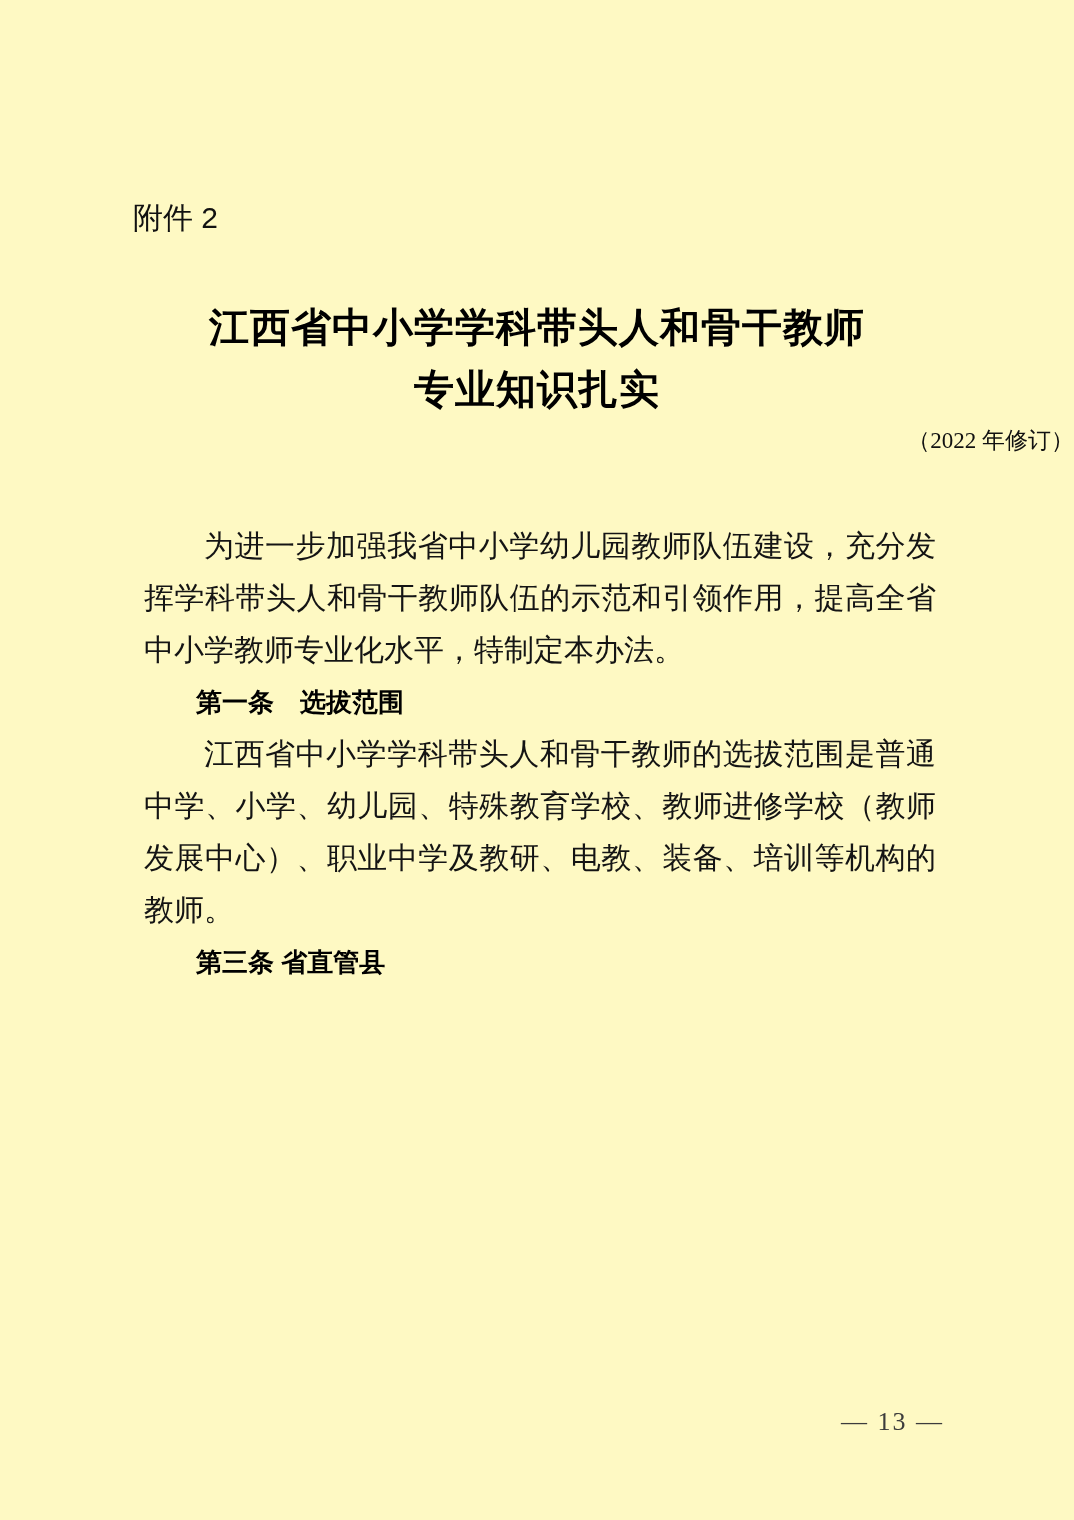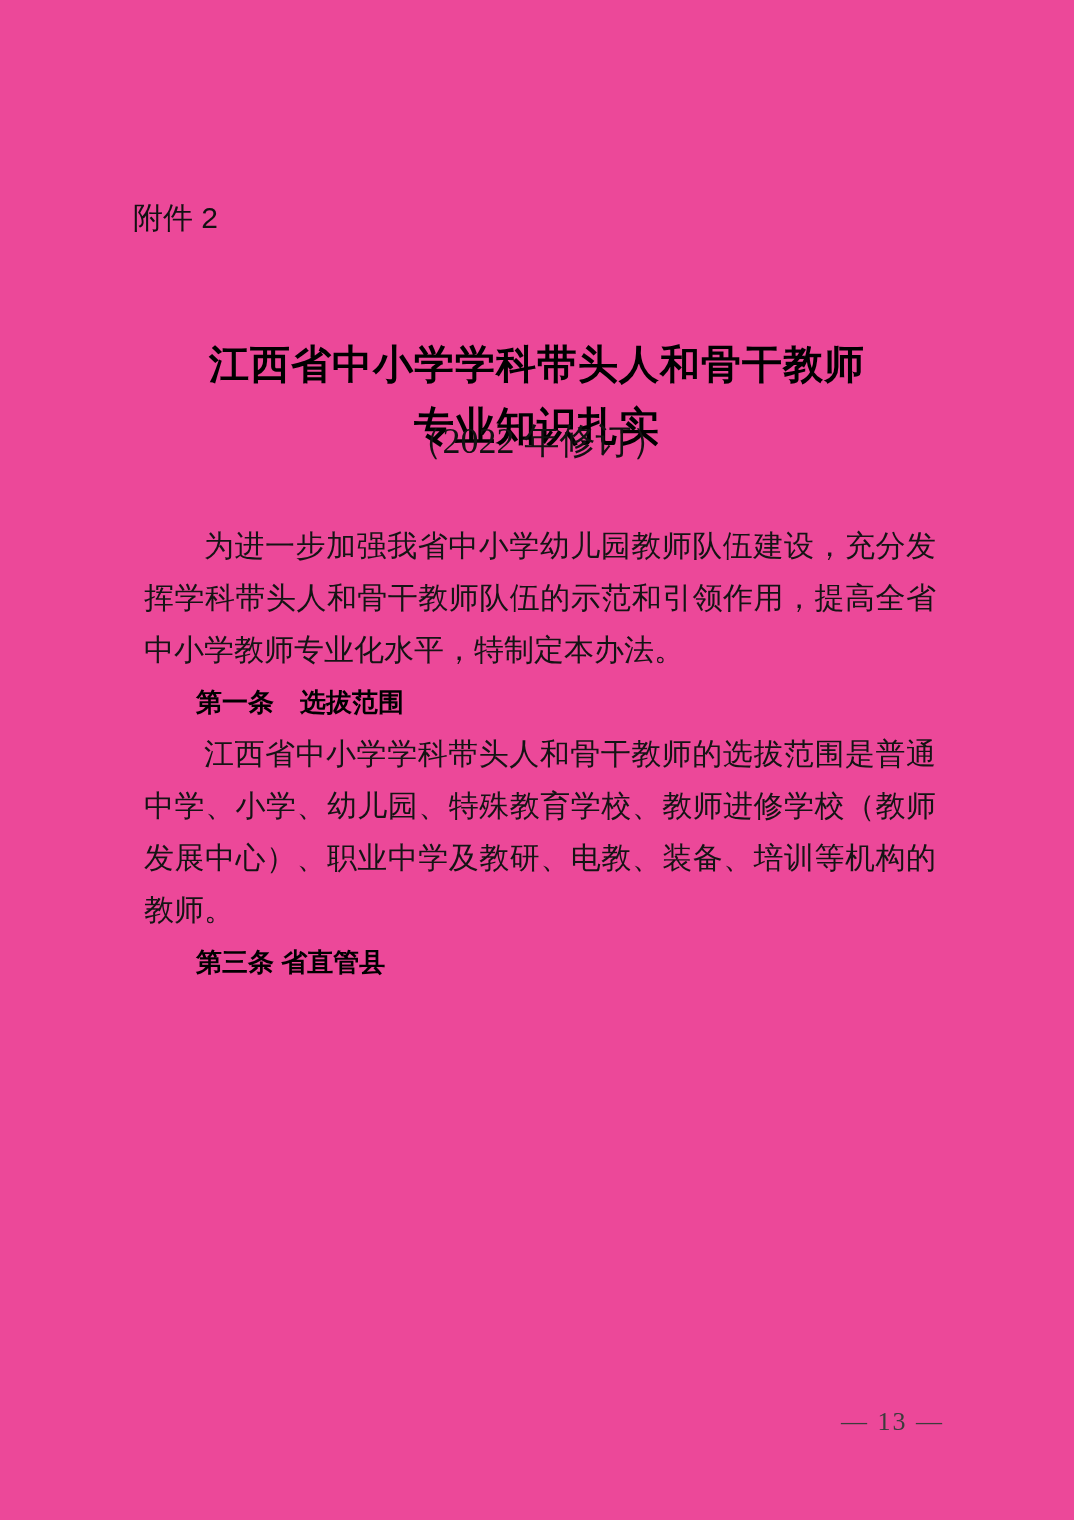--- a/index.html
+++ b/index.html
@@ -4,21 +4,21 @@
 <style>
   html, body {
     margin: 0;
     padding: 0;
     background: #ffffff;
   }
   .page {
     position: relative;
     width: 1074px;
     height: 1520px;
-    background: #ec4899;
+    background: #fef9c3;
     color: #1a1a1a;
     overflow: hidden;
   }
   .attachment-label {
     position: absolute;
     left: 133px;
     top: 198px;
     font-family: "Liberation Sans", "DejaVu Sans", sans-serif;
     font-size: 30px;
     line-height: 40px;
@@ -29,30 +29,29 @@
     left: 0;
     top: 297px;
     width: 1074px;
     text-align: center;
     font-family: "Liberation Serif", "DejaVu Serif", serif;
     font-weight: bold;
     font-size: 40px;
     line-height: 62px;
     letter-spacing: 1px;
     color: #000;
-    margin-top: 37px;
   }
   .subtitle {
     position: absolute;
     left: 0;
     top: 424px;
     width: 1074px;
-    text-align: center;
+    text-align: right;
     font-family: "Liberation Serif", "DejaVu Serif", serif;
-    font-size: 36px;
+    font-size: 23px;
     line-height: 34px;
     color: #111;
   }
   .body-text {
     position: absolute;
     left: 144px;
     top: 520px;
     width: 792px;
     font-family: "Liberation Serif", "DejaVu Serif", serif;
     font-size: 30px;

